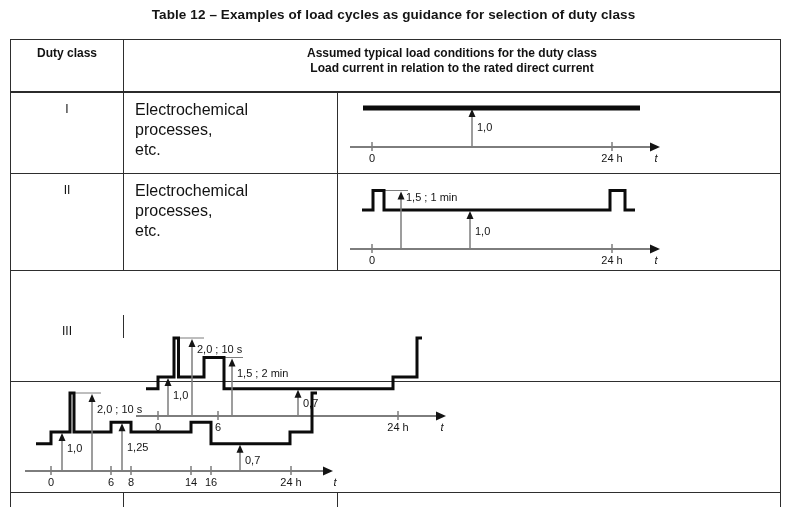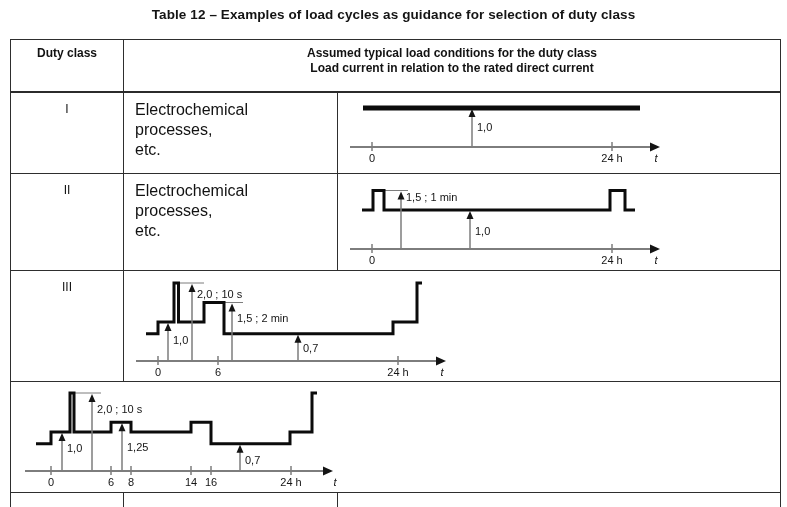--- a/index.html
+++ b/index.html
@@ -82,21 +82,21 @@
             <line x1="63" y1="74" x2="63" y2="24.5" stroke="#7d7d7d" stroke-width="1.5"></line>
             <polygon points="63,17.5 59.5,25.5 66.5,25.5" fill="#141414"></polygon>
             <text x="68" y="26.5">1,5 ;  1 min</text>
             <line x1="132" y1="74" x2="132" y2="44" stroke="#7d7d7d" stroke-width="1.5"></line>
             <polygon points="132,37 128.5,45 135.5,45" fill="#141414"></polygon>
             <text x="137" y="61">1,0</text>
           </svg>
         </div>
   </div>
 
-  <div class="row body-row" style="height: 111px;">
+  <div class="row body-row" style="height: 111px; align-items: center;">
     <div class="c1 duty">III</div>
     <div class="c3">
           <svg width="442" height="110">
             <line x1="54.5" y1="12" x2="80" y2="12" stroke="#7d7d7d" stroke-width="1"></line>
             <line x1="100" y1="31.5" x2="119" y2="31.5" stroke="#7d7d7d" stroke-width="1"></line>
             <line x1="12" y1="90" x2="314" y2="90" stroke="#7d7d7d" stroke-width="2"></line>
             <polygon points="322,90 312,85.5 312,94.5" fill="#141414"></polygon>
             <line x1="34" y1="85" x2="34" y2="94" stroke="#7d7d7d" stroke-width="1.5"></line>
             <text x="34" y="105" text-anchor="middle">0</text>
             <line x1="94" y1="85" x2="94" y2="94" stroke="#7d7d7d" stroke-width="1.5"></line>

